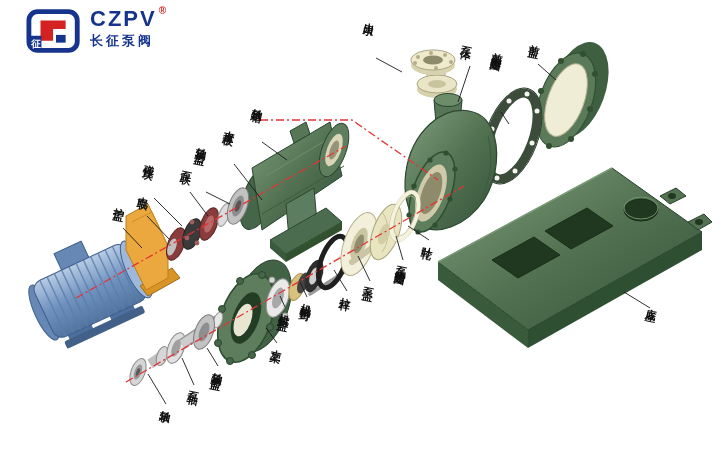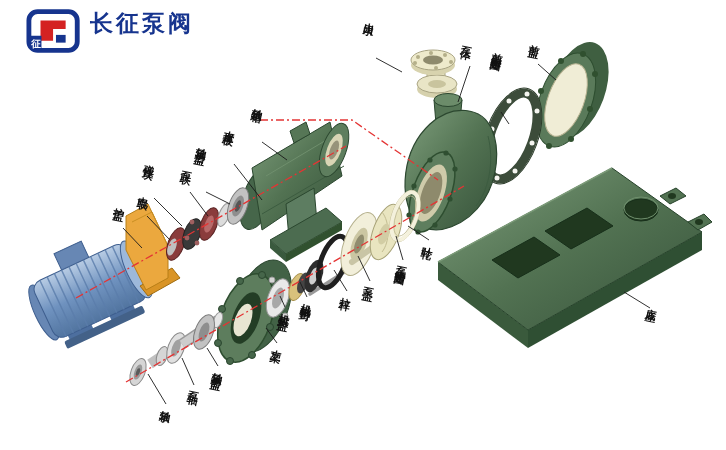--- a/index.html
+++ b/index.html
@@ -7,21 +7,21 @@
     position:relative;width:726px;height:450px;background:#ffffff;overflow:hidden;
     font-family:"Liberation Sans", sans-serif;
   }
   #art{position:absolute;left:0;top:0;}
   
   .logo{position:absolute;left:26px;top:8px;display:flex;align-items:flex-start;gap:6px;}
   .logo-text{display:flex;flex-direction:column;line-height:1;}
   .brand-row{display:flex;align-items:flex-start;}
   .brand{font-size:22px;font-weight:bold;color:#16348e;letter-spacing:2px;}
   .reg{font-size:10px;color:#d42222;font-weight:bold;margin-left:2px;margin-top:-2px;}
-  .company{font-size:23px;font-weight:bold;color:#16348e;letter-spacing:3px;margin-top:4px;}
+  .company{font-size:13px;font-weight:bold;color:#16348e;letter-spacing:3px;margin-top:4px;}
   
   .part-label{
     position:absolute;
     writing-mode:vertical-rl;text-orientation:upright;
     font-size:11px;font-weight:600;color:#111;
     letter-spacing:2px;line-height:1;
     transform:rotate(12deg);transform-origin:6px 0;
     white-space:nowrap;user-select:none;
   }
 </style>
@@ -297,20 +297,24 @@
 
   <div class="logo">
     <svg width="58" height="48" viewBox="0 0 60 48">
       <rect x="3" y="3" width="50" height="40" rx="9" fill="#ffffff" stroke="#16348e" stroke-width="5"></rect>
       <path d="M15,12 h26 v9 h-13 v12 h-13 z" fill="#d42222"></path>
       <rect x="31" y="27" width="10" height="8" fill="#16348e"></rect>
       <path d="M3,28 h13 v15 h-4 a9,9 0 0 1 -9,-9 z" fill="#16348e"></path>
       <text x="5.5" y="40" font-size="10" font-weight="bold" fill="#ffffff">征</text>
     </svg>
     <div class="logo-text">
+      <div class="brand-row">
+        <span class="brand">CZPV</span>
+        <span class="reg">®</span>
+      </div>
       <div class="company">长征泵阀</div>
     </div>
   </div>
 
   <div>
     <div class="part-label" style="left:366px;top:14px">出水口</div>
     <div class="part-label" style="left:463px;top:38px">泵体</div>
     <div class="part-label" style="left:494px;top:44px">前盖密封圈</div>
     <div class="part-label" style="left:531px;top:36px">前盖</div>
     <div class="part-label" style="left:254px;top:100px">轴承箱</div>

